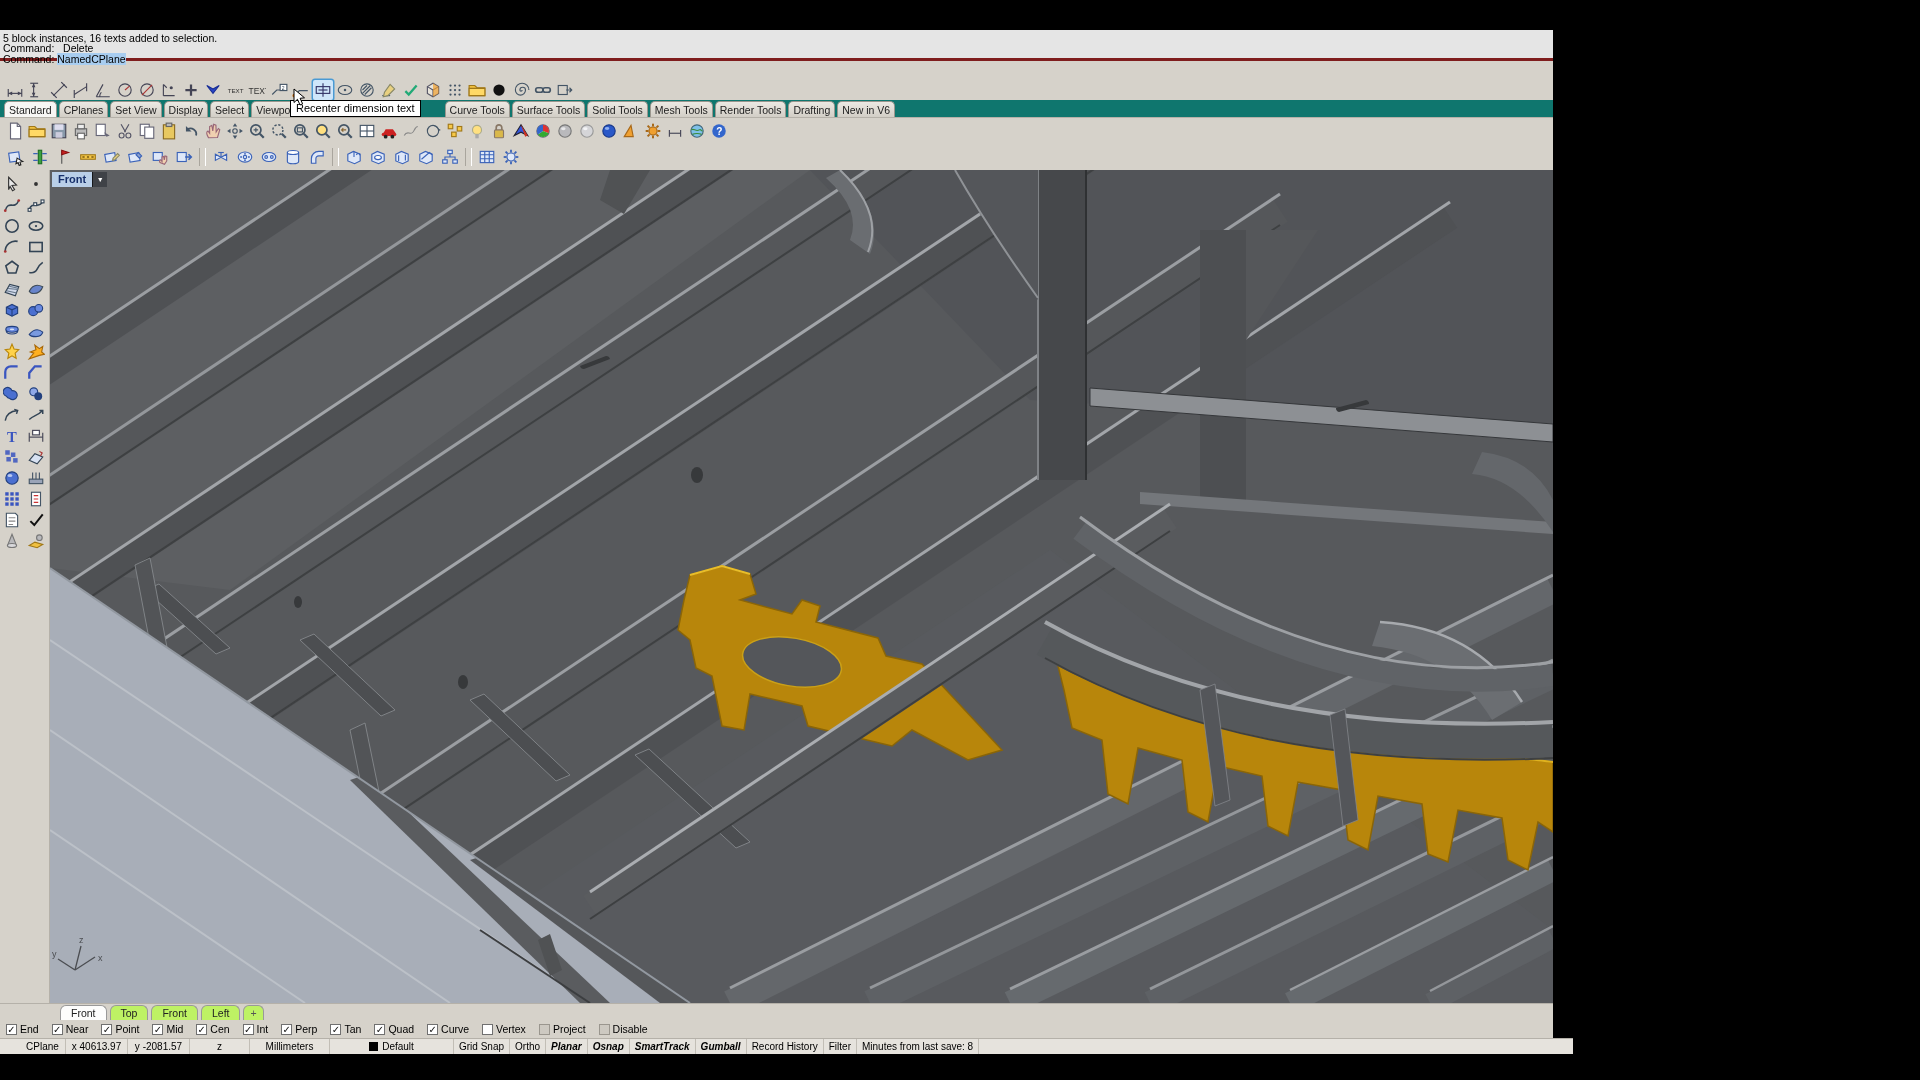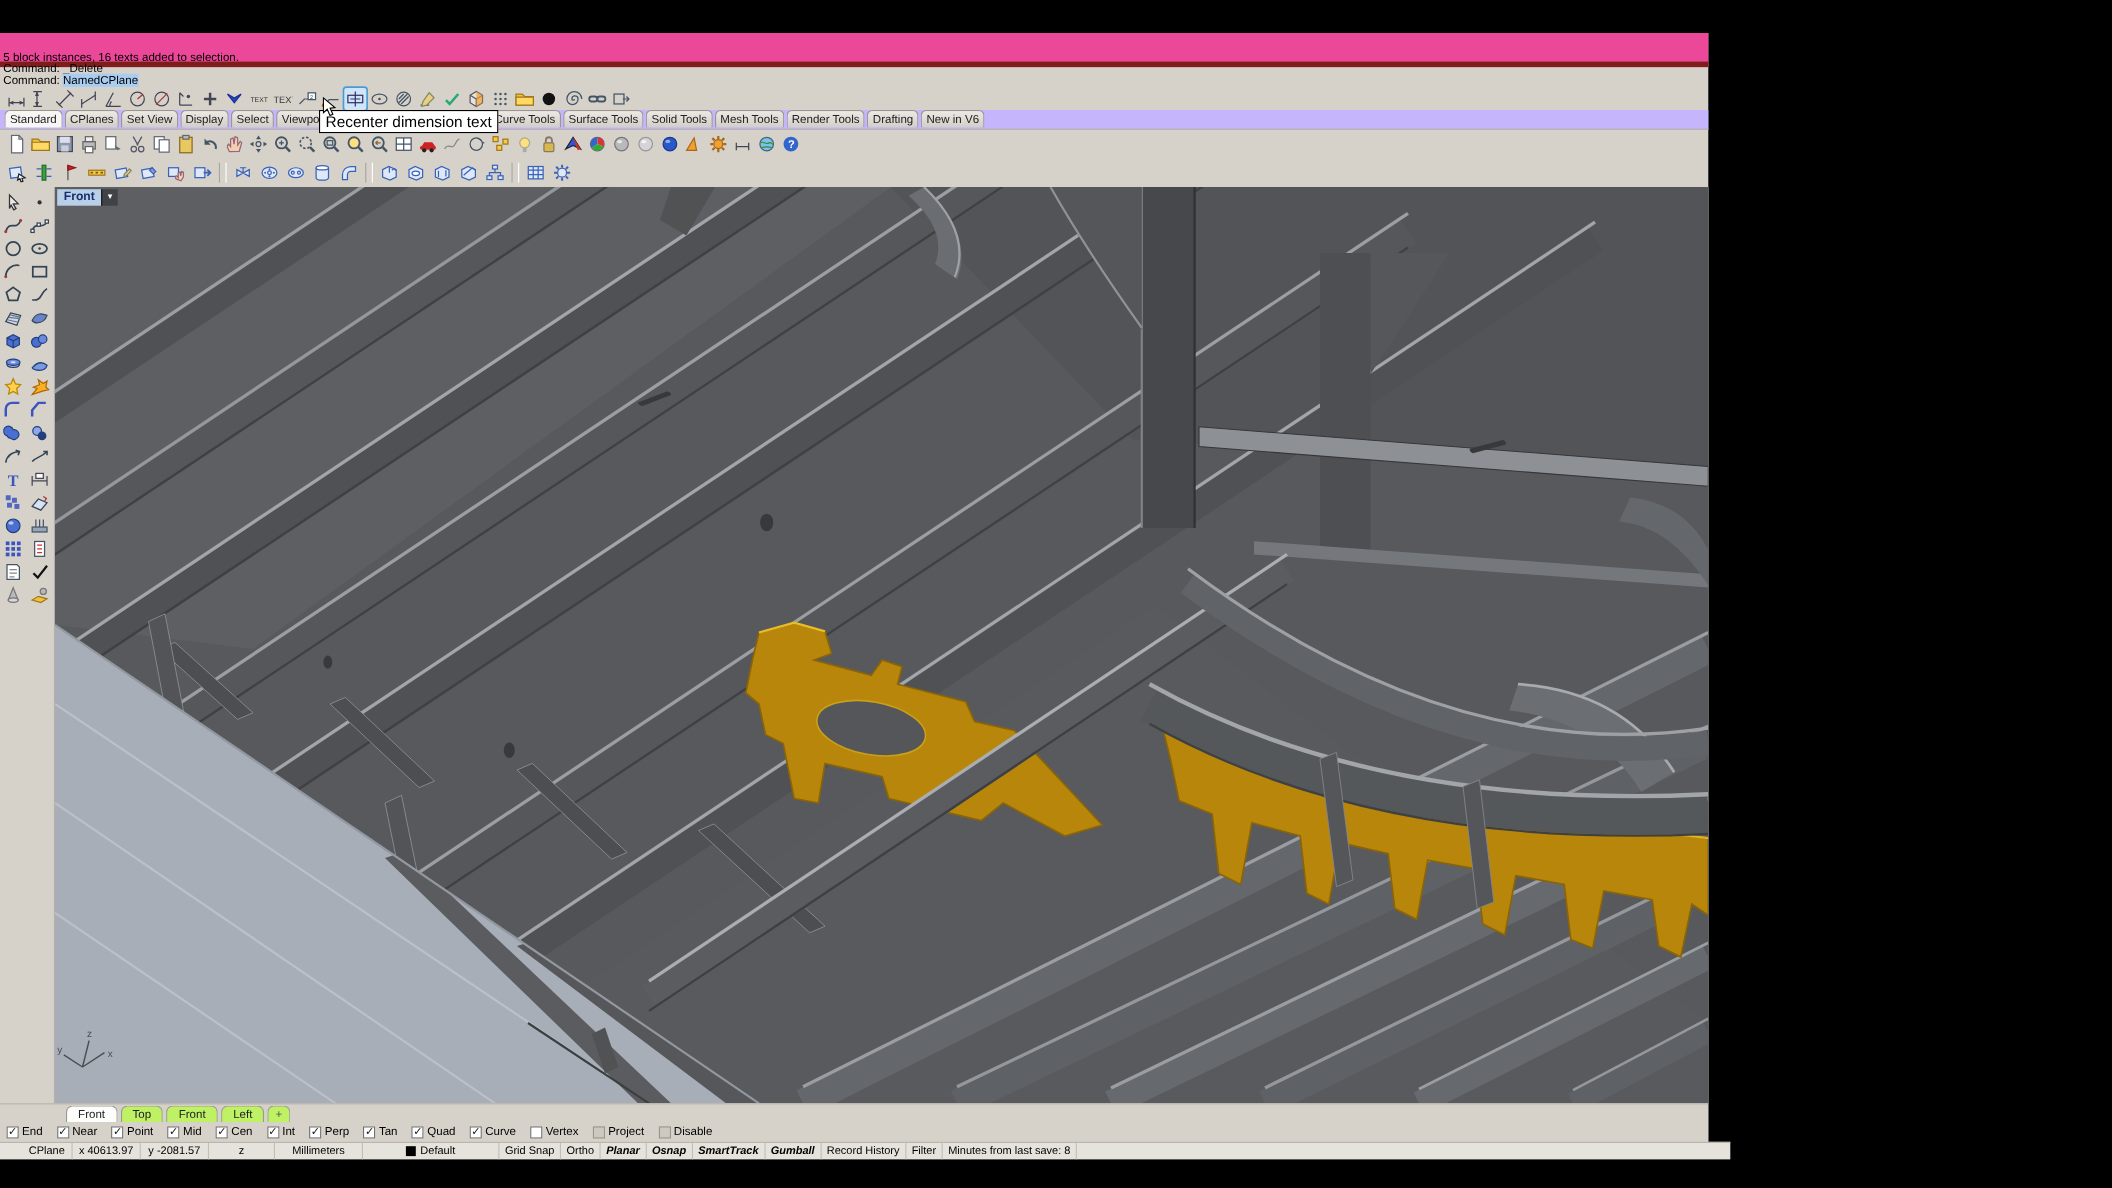--- a/index.html
+++ b/index.html
@@ -1,39 +1,39 @@
 <!DOCTYPE html>
 <html><head>
 <meta charset="utf-8">
 <style>
   html,body{margin:0;padding:0;}
   body{width:1920px;height:1080px;background:#000;position:relative;overflow:hidden;
        font-family:"Liberation Sans",sans-serif;-webkit-font-smoothing:antialiased;}
   #app{position:absolute;left:0;top:30px;width:1553px;height:1023px;background:#d6d2ca;}
 
   
-  #cmd{position:absolute;left:0;top:0;width:100%;height:31px;background:#ec4899;
-       font-size:10.5px;line-height:10.3px;color:#000;border-bottom:5px solid #7f1d1d;
-       padding:17px 0 0 3px;box-sizing:border-box;white-space:nowrap;}
+  #cmd{position:absolute;left:0;top:0;width:100%;height:31px;background:#e5e5e5;
+       font-size:10.5px;line-height:10.3px;color:#000;border-bottom:3px solid #7f1d1d;
+       padding:3px 0 0 3px;box-sizing:border-box;white-space:nowrap;}
   #cmd .sel{background:#a8cdf0;}
 
   
   .tb{position:absolute;display:flex;align-items:center;}
   .ti{width:20px;height:20px;margin:0 1px;display:flex;align-items:center;justify-content:center;flex:none;}
   .ti svg{display:block;}
   .ti.hl{background:#cfe6fa;box-shadow:0 0 0 1.5px #4a9ad4;border-radius:2px;}
   .tbsep{width:5px;height:18px;border-left:1px solid #a9a59d;border-right:1px solid #fff;margin:0 3px;flex:none;}
   #tb-dim{left:4px;top:31px;height:39px;align-items:flex-end;padding-bottom:2px;}
   #tb-std{left:4px;top:88px;height:25px;}
   #tb-custom{left:4px;top:113px;height:27px;}
   #tb-custom .ti{width:22px;height:22px;}
 
   
-  #tabbar{position:absolute;left:0;top:70px;width:100%;height:18px;background:#c4b5fd;
-          border-bottom:1px solid #b5b1a9;display:flex;align-items:flex-start;padding-left:4px;box-sizing:border-box;}
+  #tabbar{position:absolute;left:0;top:70px;width:100%;height:18px;background:#0f766e;
+          border-bottom:1px solid #b5b1a9;display:flex;align-items:center;padding-left:4px;box-sizing:border-box;}
   .tab{font-size:10.5px;padding:2px 4px 1px;border:1px solid #9a968e;border-bottom:none;
        border-radius:5px 5px 0 0;background:linear-gradient(#ece9e3,#d2cec6);margin-right:2px;
        color:#222;white-space:nowrap;flex:none;}
   .tab.active{background:#f7f6f4;}
   .tabspacer{width:115px;flex:none;}
 
   
   #mainrow{position:absolute;left:0;top:140px;width:1553px;height:833px;display:flex;}
   #sidebar{width:50px;height:100%;background:#d6d2ca;border-right:1px solid #b5b1a9;
            display:grid;grid-template-columns:24px 24px;align-content:start;padding:3px 0 0 1px;box-sizing:border-box;}
@@ -63,21 +63,21 @@
   
   #status{position:absolute;left:0;top:1008px;width:1553px;height:15px;background:#e6e3dd;
           border-top:1px solid #b5b1a9;display:flex;font-size:10px;align-items:stretch;color:#000;padding-left:20px;}
   .sc{display:flex;align-items:center;justify-content:center;border-right:1px solid #c2beb6;
       padding:0 5px;box-sizing:border-box;white-space:nowrap;flex:none;}
   .sc.b{font-weight:bold;font-style:italic;}
   .swatch{width:9px;height:9px;background:#000;margin-right:4px;flex:none;}
 
   
   #tooltip{position:absolute;left:290px;top:70px;background:#fff;border:1px solid #000;
-           font-size:14px;padding:1px 5px 2px;z-index:20;white-space:nowrap;color:#000;}
+           font-size:11px;padding:1px 5px 2px;z-index:20;white-space:nowrap;color:#000;}
   #cursor{position:absolute;left:293px;top:58px;z-index:21;}
 </style>
 </head>
 <body>
 
 <div id="app">
 
   <div id="cmd">
     <div>5 block instances, 16 texts added to selection.</div>
     <div>Command: _Delete</div>

